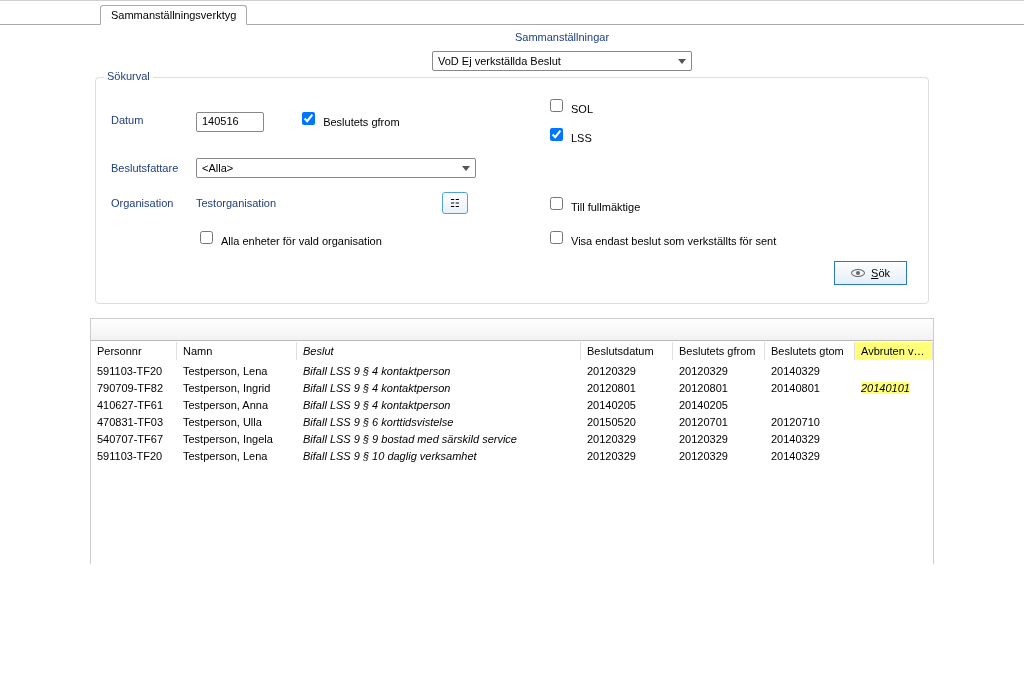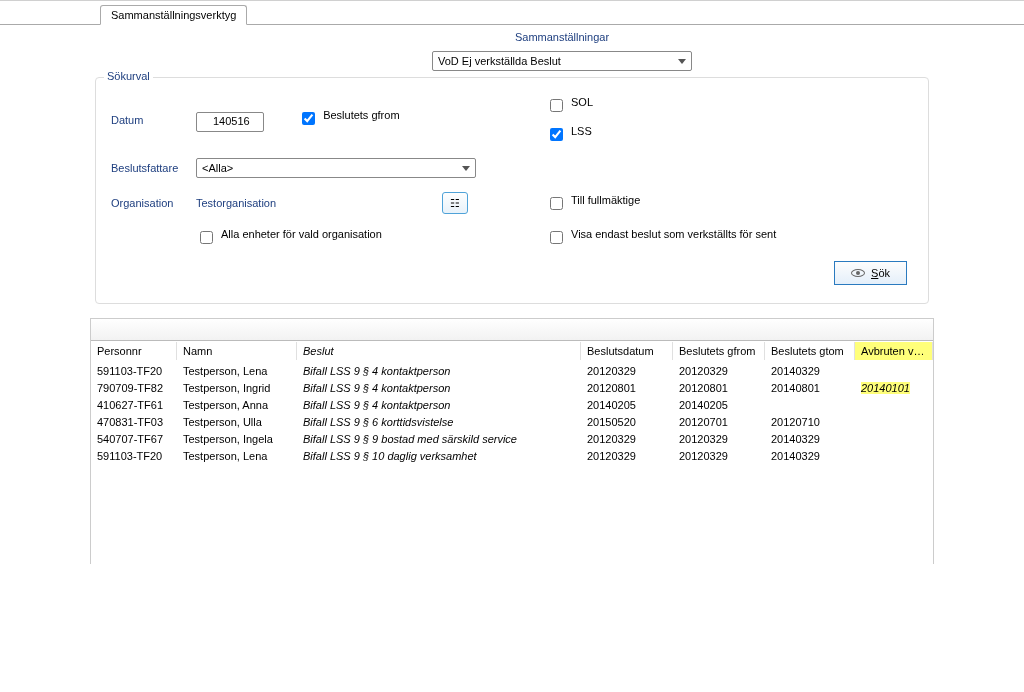--- a/index.html
+++ b/index.html
@@ -78,27 +78,27 @@
     display: grid;
     grid-template-columns: 85px 280px 70px auto;
     row-gap: 14px;
     align-items: center;
   }
   .form-grid .label { color: #204080; }
   .textbox {
     border: 1px solid #888;
     height: 20px;
     background: #fff;
-    padding: 2px 16px;
+    padding: 2px 5px;
     display: inline-block;
     border-radius: 2px;
   }
   .checkbox-wrap {
     display: inline-flex;
-    align-items: flex-start;
+    align-items: flex-end;
     gap: 5px;
   }
   input[type=checkbox] {
     width: 13px; height: 13px;
   }
   .org-link { color: #204080; text-decoration: none; }
   .org-btn {
     border: 1.5px solid #4fa2d8;
     background: linear-gradient(#fefefe,#e8f2fa);
     border-radius: 3px;

